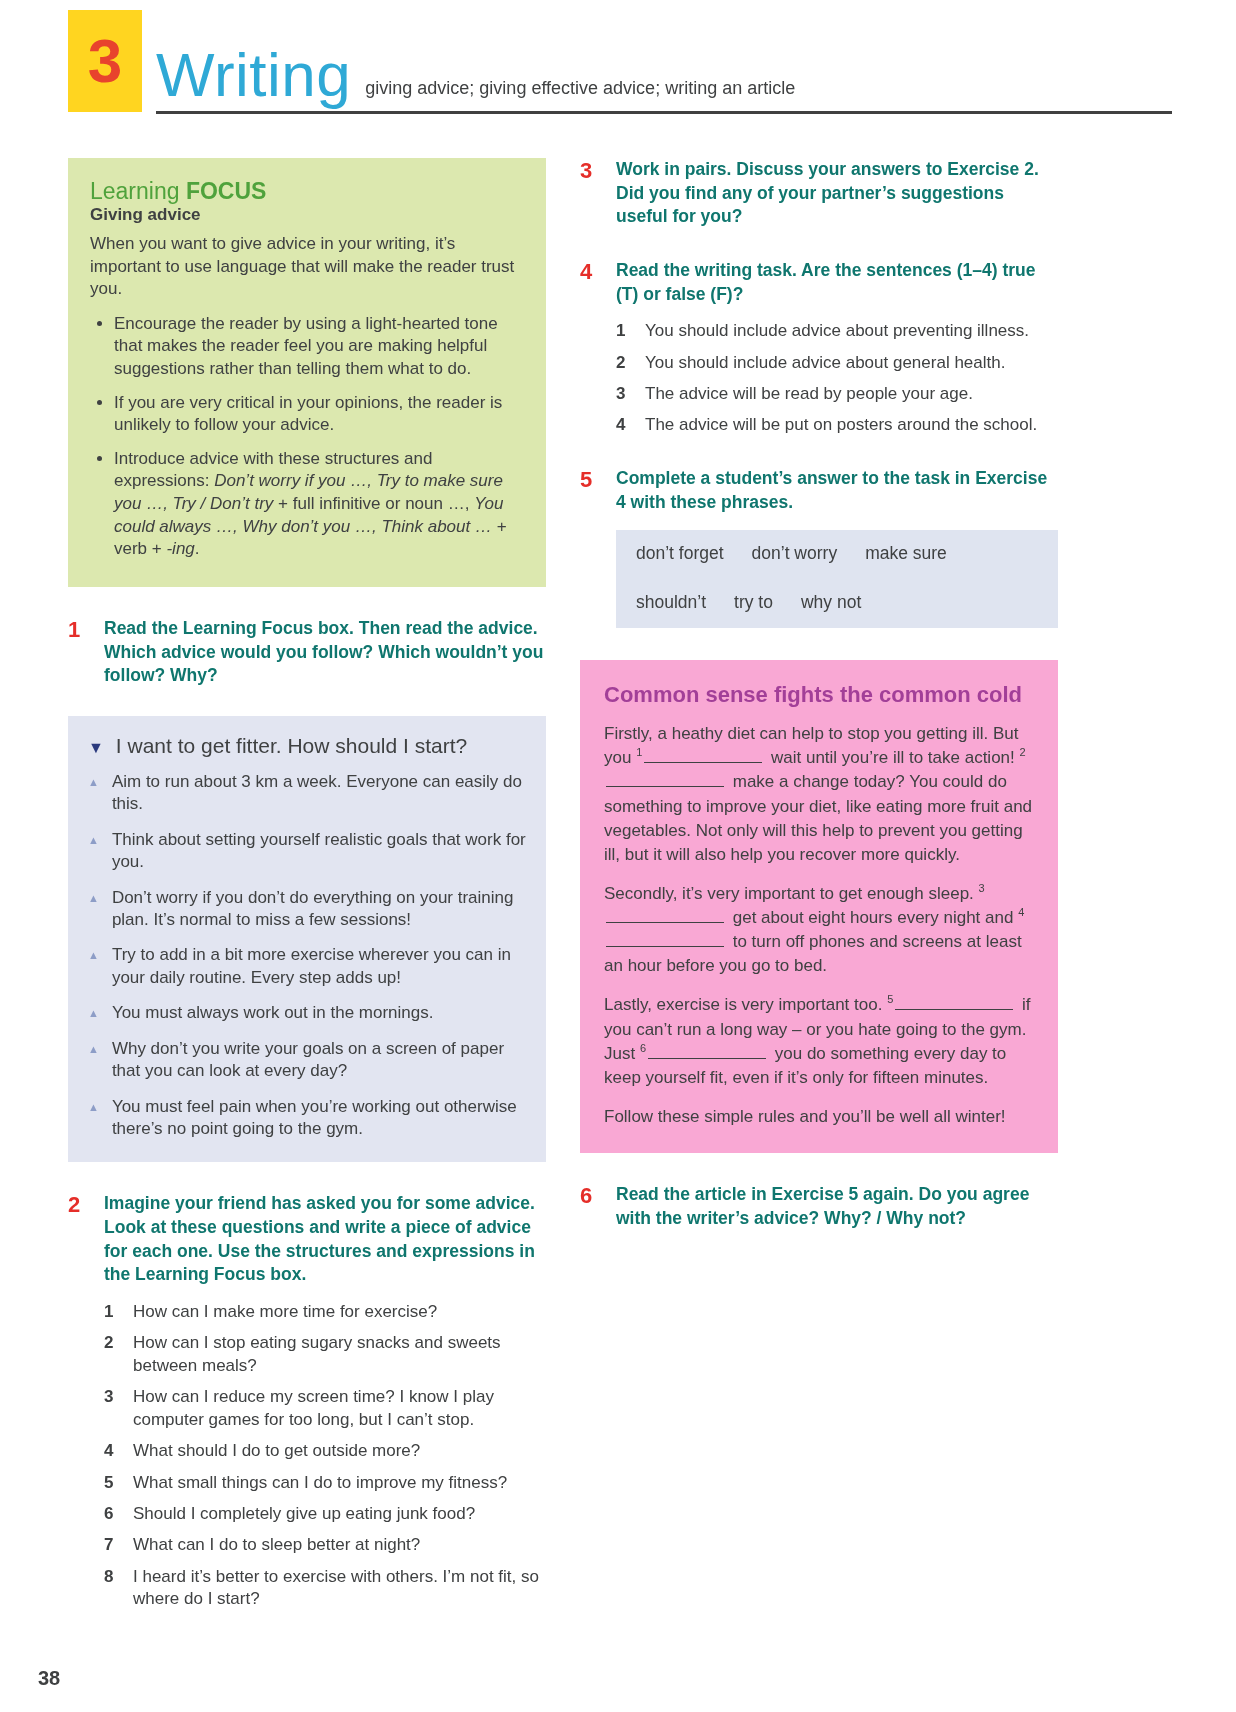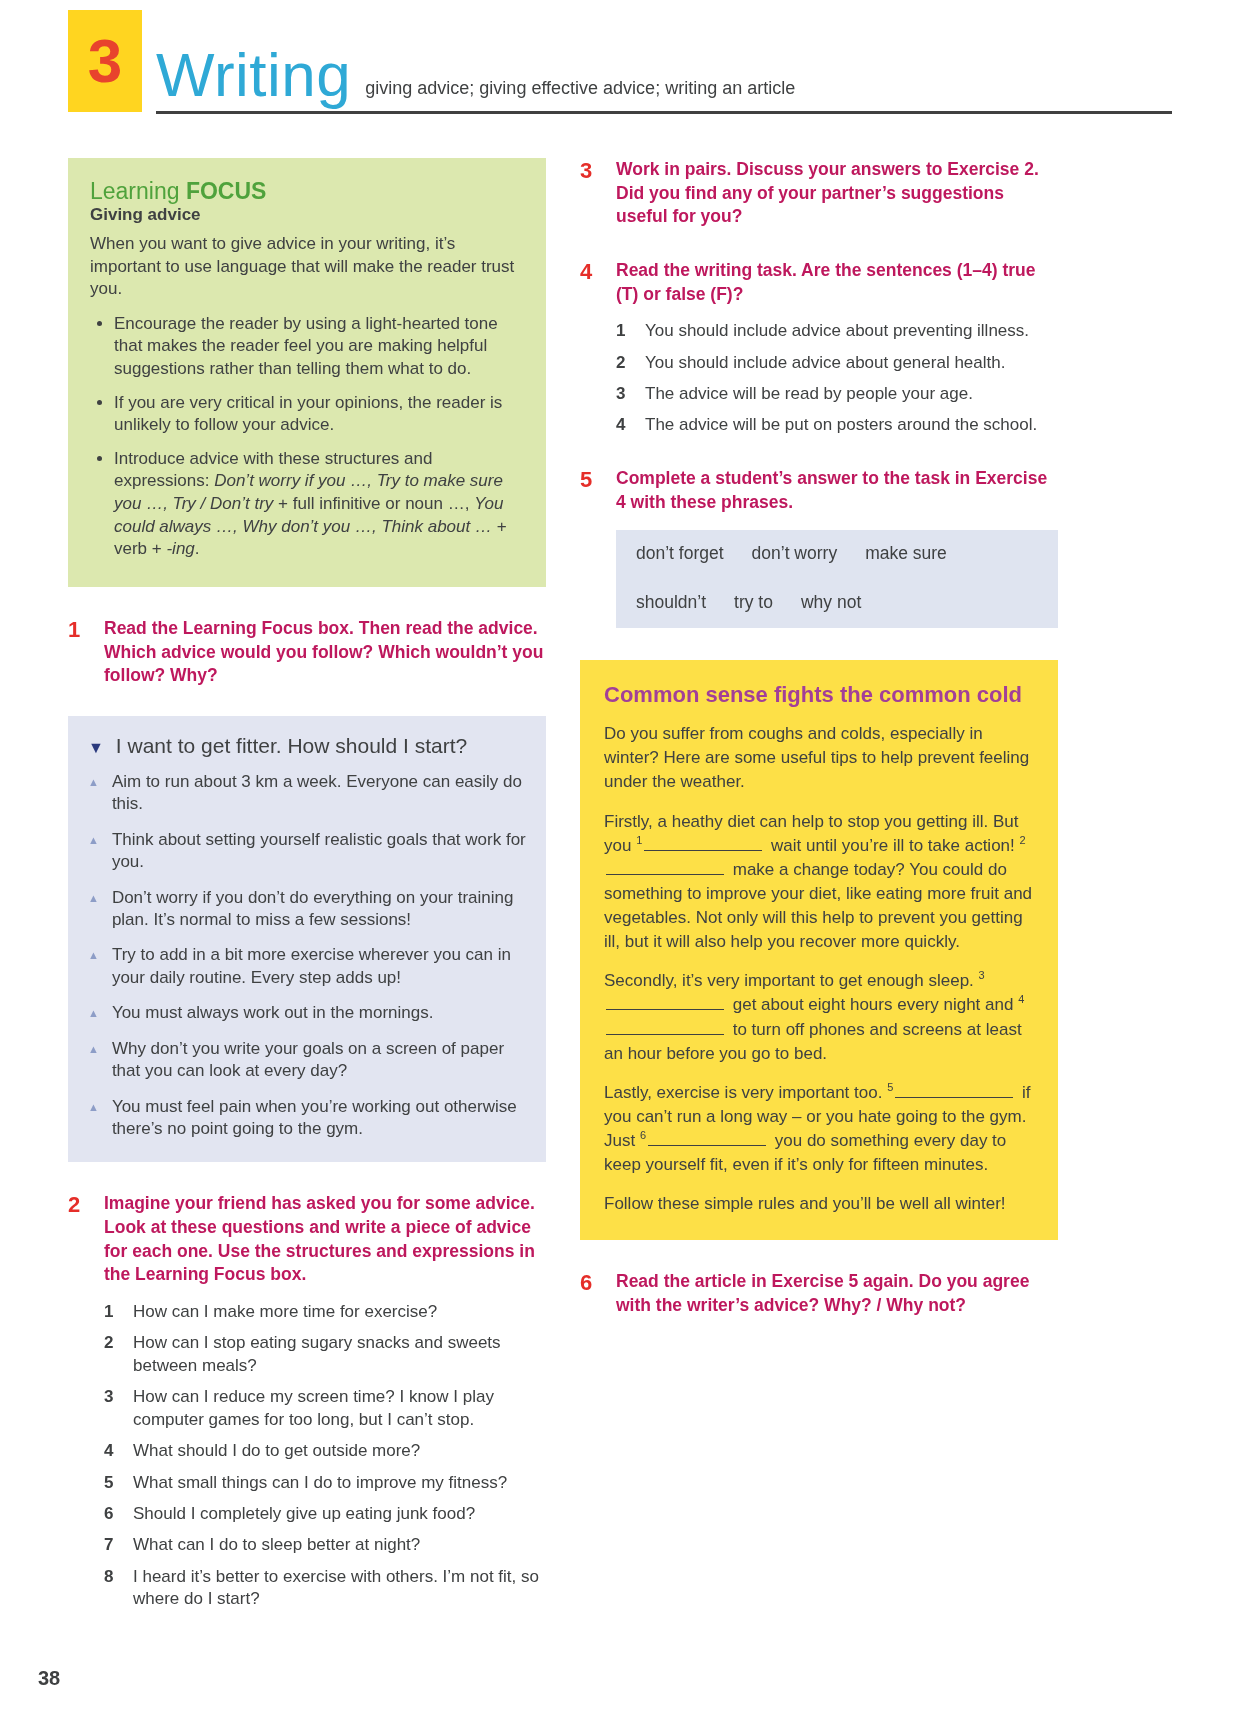--- a/index.html
+++ b/index.html
@@ -35,21 +35,21 @@
   .lf-title .bold { font-weight: bold; }
   .lf-sub { font-weight: bold; font-size: 17px; }
   .lf-intro { font-size: 17px; margin-top: 8px; line-height: 1.33; }
   .lf-bullets { margin-top: 12px; padding-left: 24px; }
   .lf-bullets li { margin-bottom: 11px; line-height: 1.33; font-size: 17px; }
   .lf-bullets li:last-child { margin-bottom: 0; }
 
   
   .ex { display: flex; margin-top: 30px; }
   .ex-num { color: #e52e29; font-weight: bold; font-size: 22px; width: 36px; flex: 0 0 auto; line-height: 1.15; }
-  .ex-instr { font-weight: bold; font-size: 17.5px; line-height: 1.35; color: #be185d; }
+  .ex-instr { font-weight: bold; font-size: 17.5px; line-height: 1.35; color: #0f766e; }
 
   
   .advice-box { background: #e2e5f1; padding: 18px 20px 22px; margin-top: 28px; }
   .advice-title-row { display: flex; align-items: baseline; gap: 12px; }
   .tri-down { color: #2b3a7e; font-size: 16px; flex: 0 0 auto; }
   .advice-title { font-size: 21px; color: #3f4142; font-weight: 400; }
   .advice-item { display: flex; gap: 13px; margin-top: 13px; font-size: 17px; line-height: 1.32; }
   .tri-up { color: #8d9dc7; font-size: 11px; padding-top: 4px; flex: 0 0 auto; }
 
   
@@ -63,21 +63,21 @@
     font-size: 17px; line-height: 1.4;
   }
 
   
   .phrases-box {
     background: #dfe4f0; margin: 16px 0 0 36px; padding: 13px 20px 15px;
     display: flex; flex-wrap: wrap; column-gap: 64px; row-gap: 8px; font-size: 17.5px; gap: 28px;
   }
 
   
-  .article-box { background: #fde047; padding: 22px 24px 24px; margin-top: 32px; }
+  .article-box { background: #f9a8d4; padding: 22px 24px 24px; margin-top: 32px; }
   .article-title { color: #a23f98; font-weight: bold; font-size: 22px; margin-bottom: 14px; }
   .article-box p { font-size: 17px; line-height: 1.42; margin-bottom: 15px; }
   .article-box p:last-child { margin-bottom: 0; }
   .blank {
     display: inline-block; width: 118px; height: 15px;
     border-bottom: 1.5px solid #3f4142; vertical-align: baseline; margin: 0 4px 0 2px;
   }
   sup.sup { font-size: 11px; vertical-align: super; line-height: 0; }
 
   
@@ -239,21 +239,20 @@
           <span class="phrase">don’t forget</span>
           <span class="phrase">don’t worry</span>
           <span class="phrase">make sure</span>
           <span class="phrase">shouldn’t</span>
           <span class="phrase">try to</span>
           <span class="phrase">why not</span>
         </div>
 
       <section class="article-box">
         <h2 class="article-title">Common sense fights the common cold</h2>
-        <p>Do you suffer from coughs and colds, especially in winter? Here are some useful tips to help prevent feeling under the weather.</p>
         <div id="article-paragraphs">
             <p>Firstly, a heathy diet can help to stop you getting ill. But you <sup class="sup">1</sup><span class="blank"></span> wait until you’re ill to take action! <sup class="sup">2</sup><span class="blank"></span> make a change today? You could do something to improve your diet, like eating more fruit and vegetables. Not only will this help to prevent you getting ill, but it will also help you recover more quickly.</p>
             <p>Secondly, it’s very important to get enough sleep. <sup class="sup">3</sup><span class="blank"></span> get about eight hours every night and <sup class="sup">4</sup><span class="blank"></span> to turn off phones and screens at least an hour before you go to bed.</p>
             <p>Lastly, exercise is very important too. <sup class="sup">5</sup><span class="blank"></span> if you can’t run a long way – or you hate going to the gym. Just <sup class="sup">6</sup><span class="blank"></span> you do something every day to keep yourself fit, even if it’s only for fifteen minutes.</p>
             <p>Follow these simple rules and you’ll be well all winter!</p>
           </div>
       </section>
 
       <section class="ex">
         <span class="ex-num">6</span>

